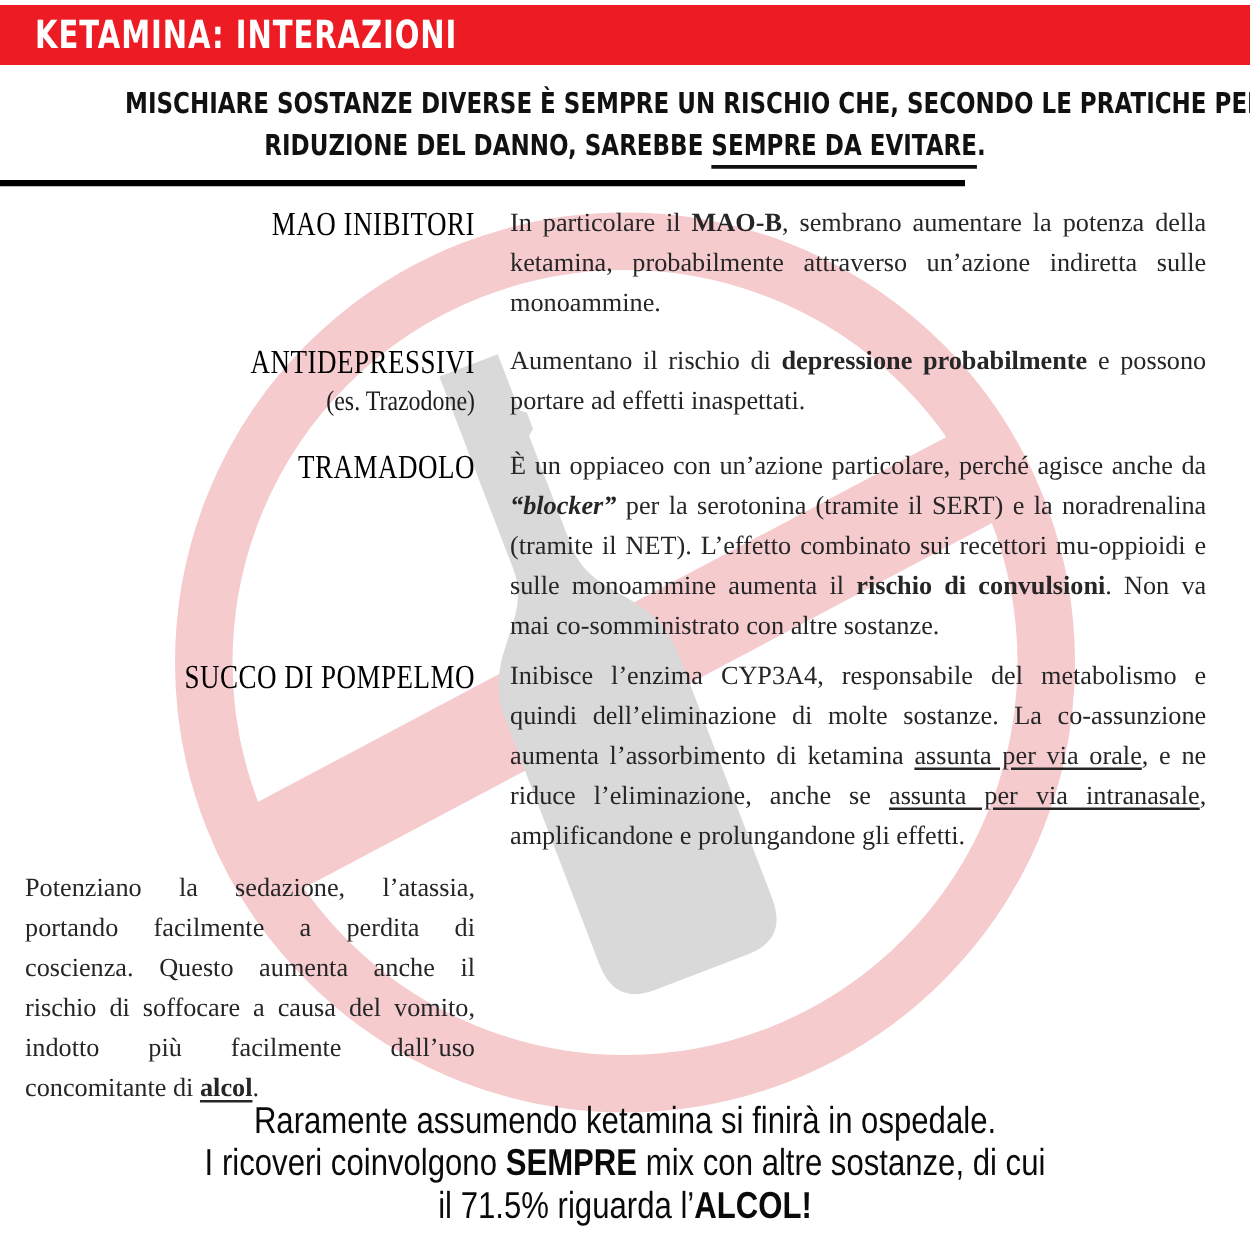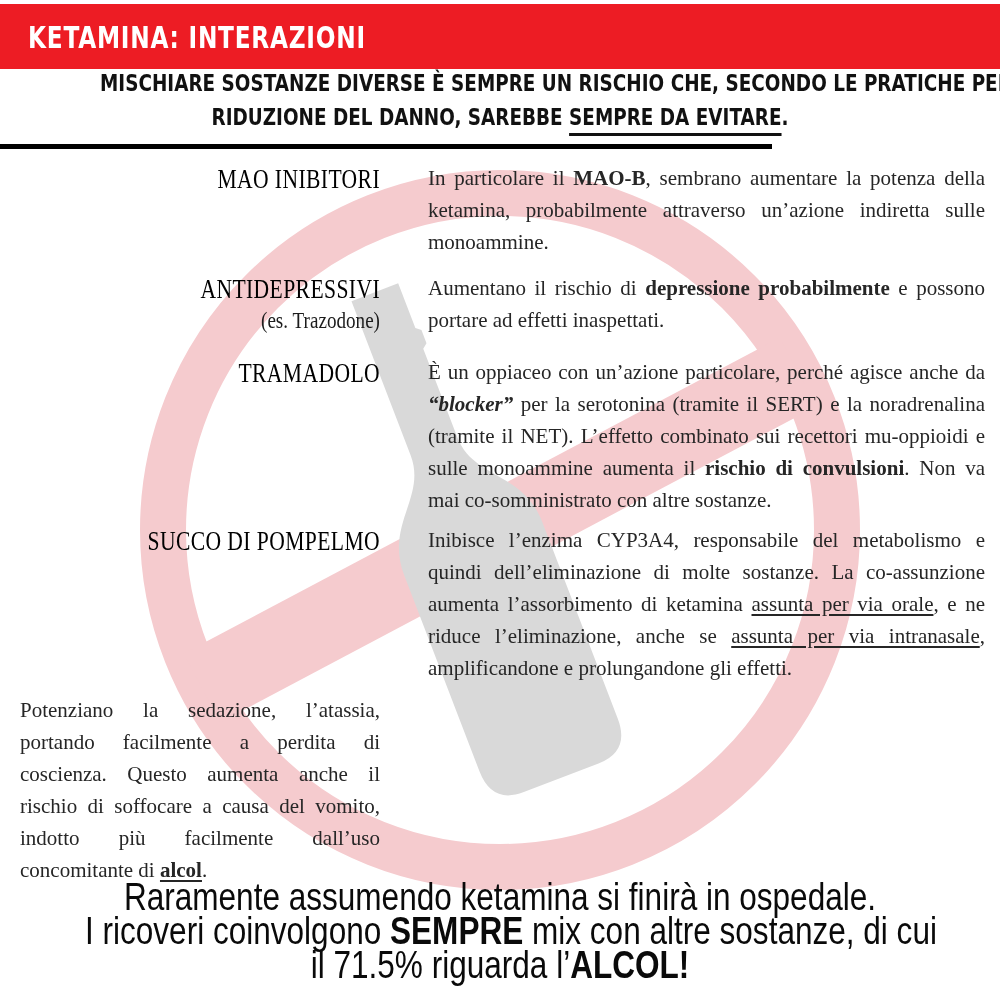--- a/index.html
+++ b/index.html
@@ -1,48 +1,48 @@
 <!DOCTYPE html>
 <html><head>
 <meta charset="utf-8">
 <style>
   html,body{margin:0;padding:0;background:#ffffff;}
   .page{position:relative;width:1000px;height:1000px;background:#ffffff;overflow:hidden;
         font-family:"Liberation Serif", serif;}
   
   .watermark{position:absolute;left:0;top:0;width:1000px;height:1000px;z-index:0;}
   
-  .header-bar{position:absolute;left:0;top:4px;width:1000px;height:65px;z-index:2;
+  .header-bar{position:absolute;left:0;top:4px;width:1000px;height:48px;z-index:2;
               display:flex;align-items:center;}
   .header-title{color:#fff;font-family:"DejaVu Sans",sans-serif;font-weight:700;
                 font-size:31px;letter-spacing:1px;white-space:nowrap;
                 transform:scaleX(0.75);transform-origin:0 50%;margin-left:28px;}
   
   .subtitle{position:absolute;left:0;top:66px;width:1000px;z-index:2;text-align:center;
             font-family:"DejaVu Sans",sans-serif;font-weight:700;font-size:23px;color:#111;}
   .subtitle .line{transform:scaleX(0.8);transform-origin:50% 50%;white-space:nowrap;line-height:34px;}
   .subtitle .u{text-decoration:underline;text-decoration-thickness:3px;text-underline-offset:8px;}
   
   .rule{position:absolute;left:0;top:144px;width:772px;height:5px;background:#000;z-index:2;}
   
   .table{position:absolute;left:0;top:162px;width:1000px;z-index:2;padding-left:20px;box-sizing:border-box;}
-  .row{display:grid;grid-template-columns:360px 557px;column-gap:48px;align-items:start;}
+  .row{display:grid;grid-template-columns:360px 557px;column-gap:28px;align-items:start;}
   .row.m1{margin-bottom:14px}.row.m2{margin-bottom:20px}.row.m3{margin-bottom:8px}.row.m4{margin-bottom:10px}
   .cell-label{text-align:right;color:#111;}
   .drug-name{font-size:27px;line-height:34px;letter-spacing:.5px;color:#000;
              transform:scaleX(0.8);transform-origin:100% 0;}
   .drug-note{font-size:22.5px;line-height:30px;color:#1c1c1c;
              transform:scaleX(0.85);transform-origin:100% 0;}
   .cell-desc{font-size:21px;line-height:32px;color:#262626;text-align:justify;}
   .cell-desc .b{font-weight:bold;}
   .cell-desc .i{font-style:italic;font-weight:bold;}
   .cell-desc .u{text-decoration:underline;text-decoration-thickness:1.5px;text-underline-offset:3px;}
   
   .footer{position:absolute;left:0;top:880px;width:1000px;z-index:2;text-align:center;
-          font-family:"Liberation Sans",sans-serif;font-size:38px;color:#0a0a0a;}
+          font-family:"Liberation Sans",sans-serif;font-size:30px;color:#0a0a0a;}
   .footer .line{transform:scaleX(0.83);transform-origin:50% 50%;white-space:nowrap;line-height:34px;}
   .footer .b{font-weight:bold;}
 </style>
 </head>
 <body>
 
 <div class="page">
 
   <svg class="watermark" viewBox="0 0 1000 1000" aria-hidden="true">
     <g>

